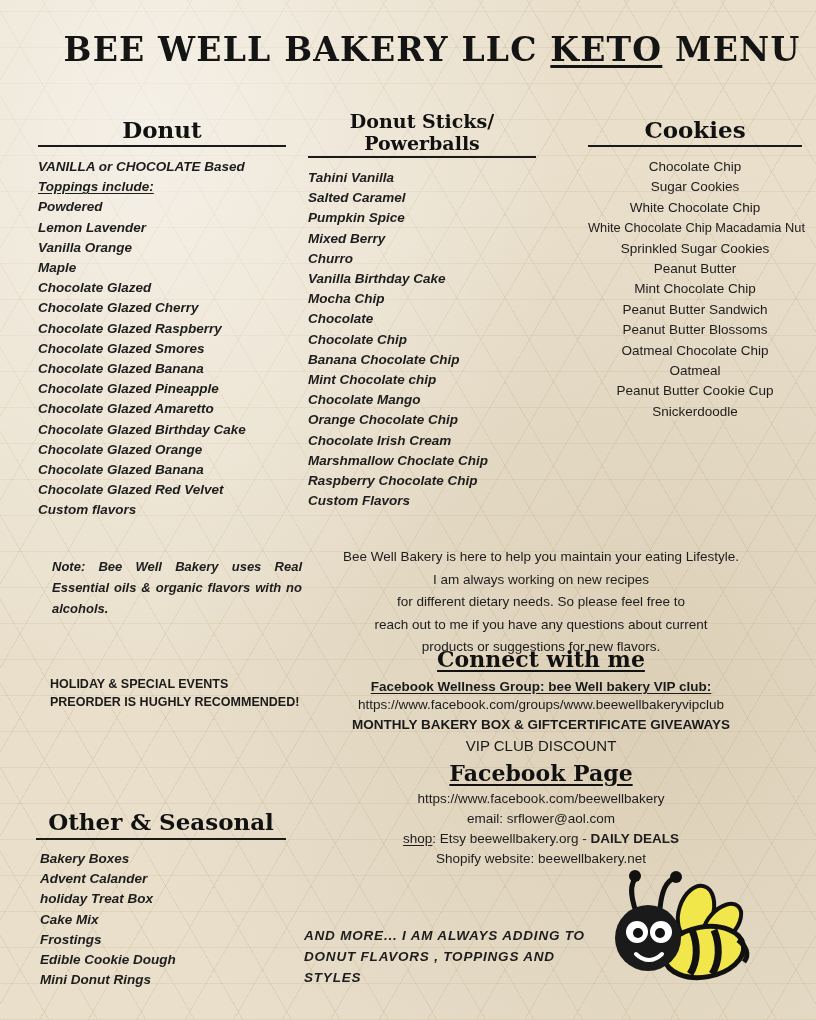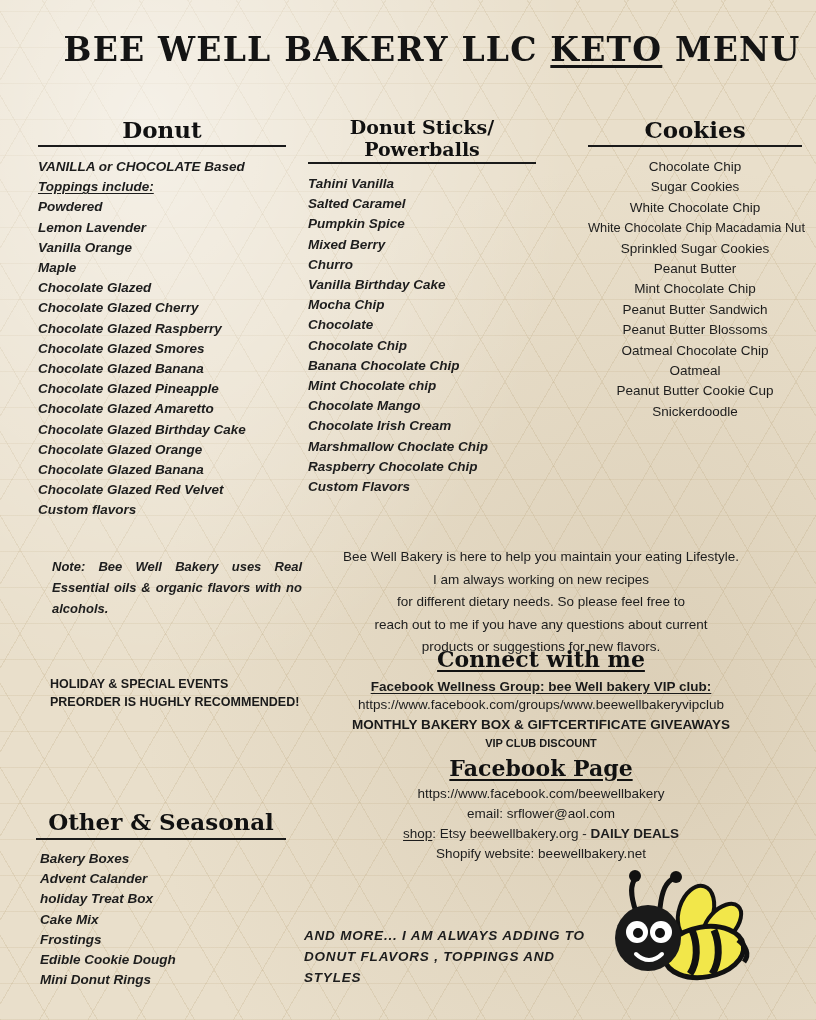--- a/index.html
+++ b/index.html
@@ -67,21 +67,21 @@
 
   .donut-col {
     position: absolute;
     left: 38px;
     top: 116px;
     width: 248px;
   }
   .sticks-col {
     position: absolute;
     left: 308px;
-    top: 116px;
+    top: 110px;
     width: 228px;
   }
   .cookies-col {
     position: absolute;
     left: 588px;
     top: 116px;
     width: 214px;
   }
 
   .item {
@@ -191,22 +191,22 @@
     color: #1d1d1d;
     margin-top: 3px;
   }
   .giveaways {
     font-weight: bold;
     font-size: 13.5px;
     color: #1a1a1a;
     margin-top: 5px;
   }
   .vip {
-    font-weight: bold;
-    font-size: 11px;
+    font-weight: normal;
+    font-size: 15px;
     color: #1a1a1a;
     margin-top: 5px;
   }
   .fbpage-head {
     font-family: "DejaVu Serif", serif;
     font-weight: bold;
     font-size: 22px;
     color: #111;
     text-decoration: underline;
     text-underline-offset: 3px;
@@ -283,20 +283,21 @@
     <div class="item">Pumpkin Spice</div>
     <div class="item">Mixed Berry</div>
     <div class="item">Churro</div>
     <div class="item">Vanilla Birthday Cake</div>
     <div class="item">Mocha Chip</div>
     <div class="item">Chocolate</div>
     <div class="item">Chocolate Chip</div>
     <div class="item">Banana Chocolate Chip</div>
     <div class="item">Mint Chocolate chip</div>
     <div class="item">Chocolate Mango</div>
+    <div class="item">Orange Chocolate Chip</div>
     <div class="item">Chocolate Irish Cream</div>
     <div class="item">Marshmallow Choclate Chip</div>
     <div class="item">Raspberry Chocolate Chip</div>
     <div class="item">Custom Flavors</div>
   </div>
 
   <div class="cookies-col">
     <div class="col-head">Cookies</div>
     <div class="col-rule"></div>
     <div class="cookie-item">Chocolate Chip</div>

